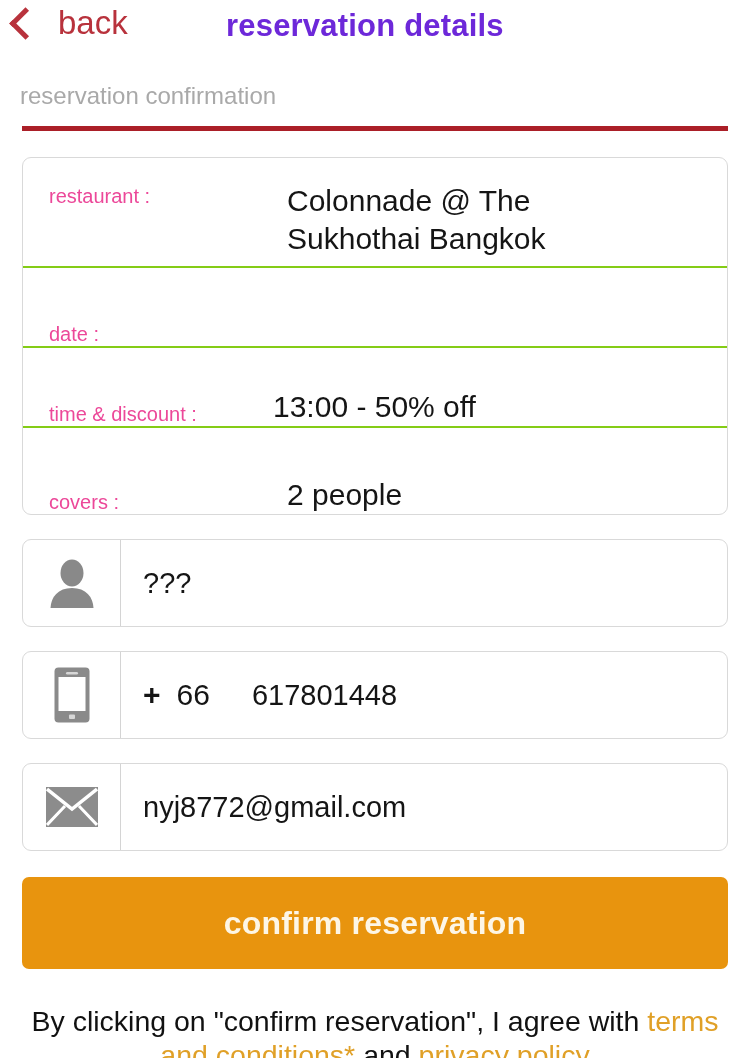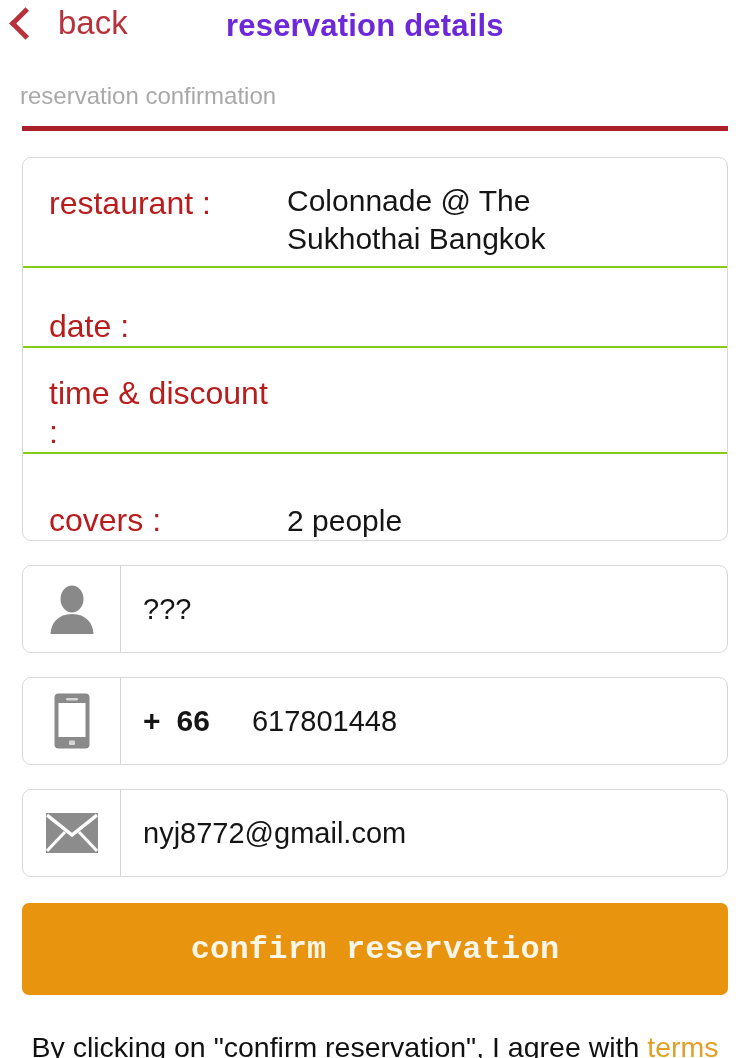--- a/index.html
+++ b/index.html
@@ -78,22 +78,22 @@
   .row {
     display: flex;
     align-items: flex-start;
     padding: 0 26px;
     min-height: 78px;
   }
   .row + .row { border-top: 2px solid #84cc16; align-items: flex-end; }
   .row-label {
     width: 238px;
     flex: 0 0 238px;
-    font-size: 32px;
-    color: #b91c1c;
+    font-size: 20px;
+    color: #ec4899;
     padding-top: 26px;
     line-height: 1.22;
   }
   .row-value {
     flex: 1;
     font-size: 30px;
     color: #151515;
     padding-top: 24px;
     line-height: 1.28;
     white-space: pre-line;
@@ -128,36 +128,36 @@
     padding-left: 22px;
     font-size: 29px;
     color: #151515;
   }
   .ccode-plus {
     font-weight: bold;
     font-size: 30px;
     margin-right: 16px;
   }
   .ccode-num {
-    font-weight: bold;
+    font-weight: normal;
     font-size: 30px;
     margin-right: 42px;
   }
   .phone-num { font-size: 29px; }
 
   
   .confirm-btn {
     display: block;
     width: calc(100% - 44px);
     margin: 26px 22px 0 22px;
     border: 0;
     border-radius: 7px;
     background: #e8940e;
     color: #fdf6e6;
-    font-family: Liberation Mono, monospace;
+    font-family: Liberation Sans, sans-serif;
     font-size: 32px;
     font-weight: bold;
     height: 92px;
     letter-spacing: 0.2px;
     cursor: pointer;
   }
 
   
   .footer {
     margin: 36px 18px 0 18px;
@@ -186,20 +186,21 @@
   <div class="row row-restaurant">
     <div class="row-label">restaurant :</div>
     <div class="row-value">Colonnade @ The
 Sukhothai Bangkok</div>
   </div>
   <div class="row row-date">
     <div class="row-label">date :</div>
   </div>
   <div class="row row-time">
     <div class="row-label">time &amp; discount :</div>
+    <div class="row-value">13:00 - 50% off</div>
   </div>
   <div class="row row-covers">
     <div class="row-label">covers :</div>
     <div class="row-value">2 people</div>
   </div>
 </div>
 
 <div class="field">
   <div class="field-icon">
     <svg width="46" height="50" viewBox="0 0 46 50" aria-hidden="true">

